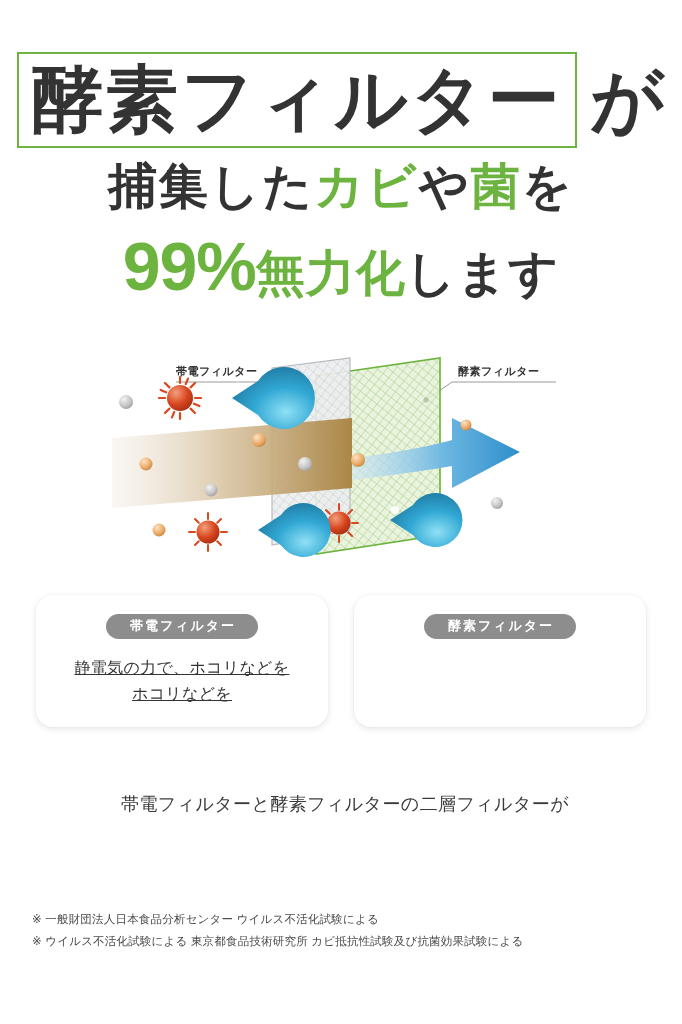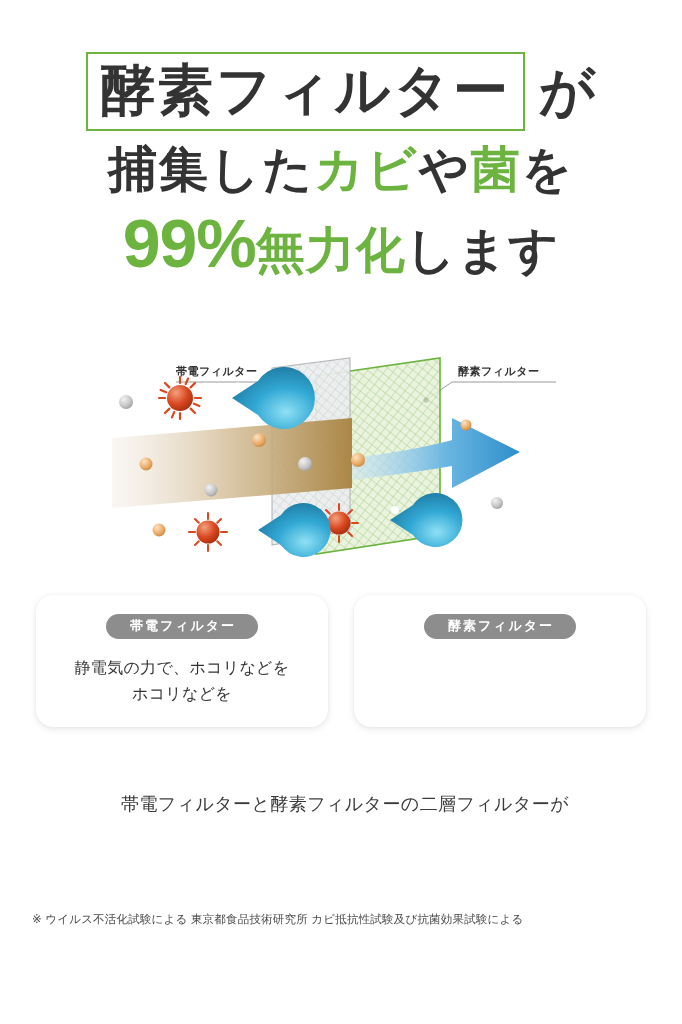--- a/index.html
+++ b/index.html
@@ -24,21 +24,21 @@
     top: 52px;
     width: 682px;
     text-align: center;
   }
   .hl-line {
     display: block;
     white-space: nowrap;
     line-height: 1.0;
   }
   .hl-line1 {
-    font-size: 55px;
+    font-size: 72px;
     font-weight: 700;
     letter-spacing: 1px;
     margin-bottom: 14px;
   }
   .hl-box {
     display: inline-block;
     border: 2px solid #6cb33f;
     padding: 9px 12px 11px 12px;
     vertical-align: middle;
     color: #333333;
@@ -48,21 +48,21 @@
     display: inline-block;
     vertical-align: middle;
     margin-left: 14px;
     color: #333333;
     font-weight: 700;
   }
   .hl-line2 {
     font-size: 49px;
     font-weight: 700;
     letter-spacing: 2px;
-    margin-bottom: 15px;
+    margin-bottom: 21px;
   }
   .hl-line3 {
     font-size: 49px;
     font-weight: 700;
     letter-spacing: 1px;
   }
   .big99 {
     font-size: 68px;
     font-weight: 700;
     letter-spacing: -1px;
@@ -121,20 +121,21 @@
     border-radius: 999px;
     padding: 5px 22px 6px 24px;
     line-height: 1.1;
   }
   .card-text {
     margin-top: 16px;
     font-size: 16px;
     line-height: 1.62;
     color: #333333;
     letter-spacing: 0.3px;
+    text-decoration: underline;
   }
   .card-text span { display: block; }
 
   
   .summary {
     position: absolute;
     left: 0;
     top: 788px;
     width: 682px;
     text-align: center;
@@ -353,14 +354,15 @@
     </div>
   </div>
 
 </div>
 
 <div class="summary">
   <span>帯電フィルターと酵素フィルターの二層フィルターが</span>
 </div>
 
 <div class="footnotes">
+  <div class="footnote">※ 一般財団法人日本食品分析センター ウイルス不活化試験による</div>
   <div class="footnote">※ ウイルス不活化試験による 東京都食品技術研究所 カビ抵抗性試験及び抗菌効果試験による</div>
 </div>
 
 </body></html>

